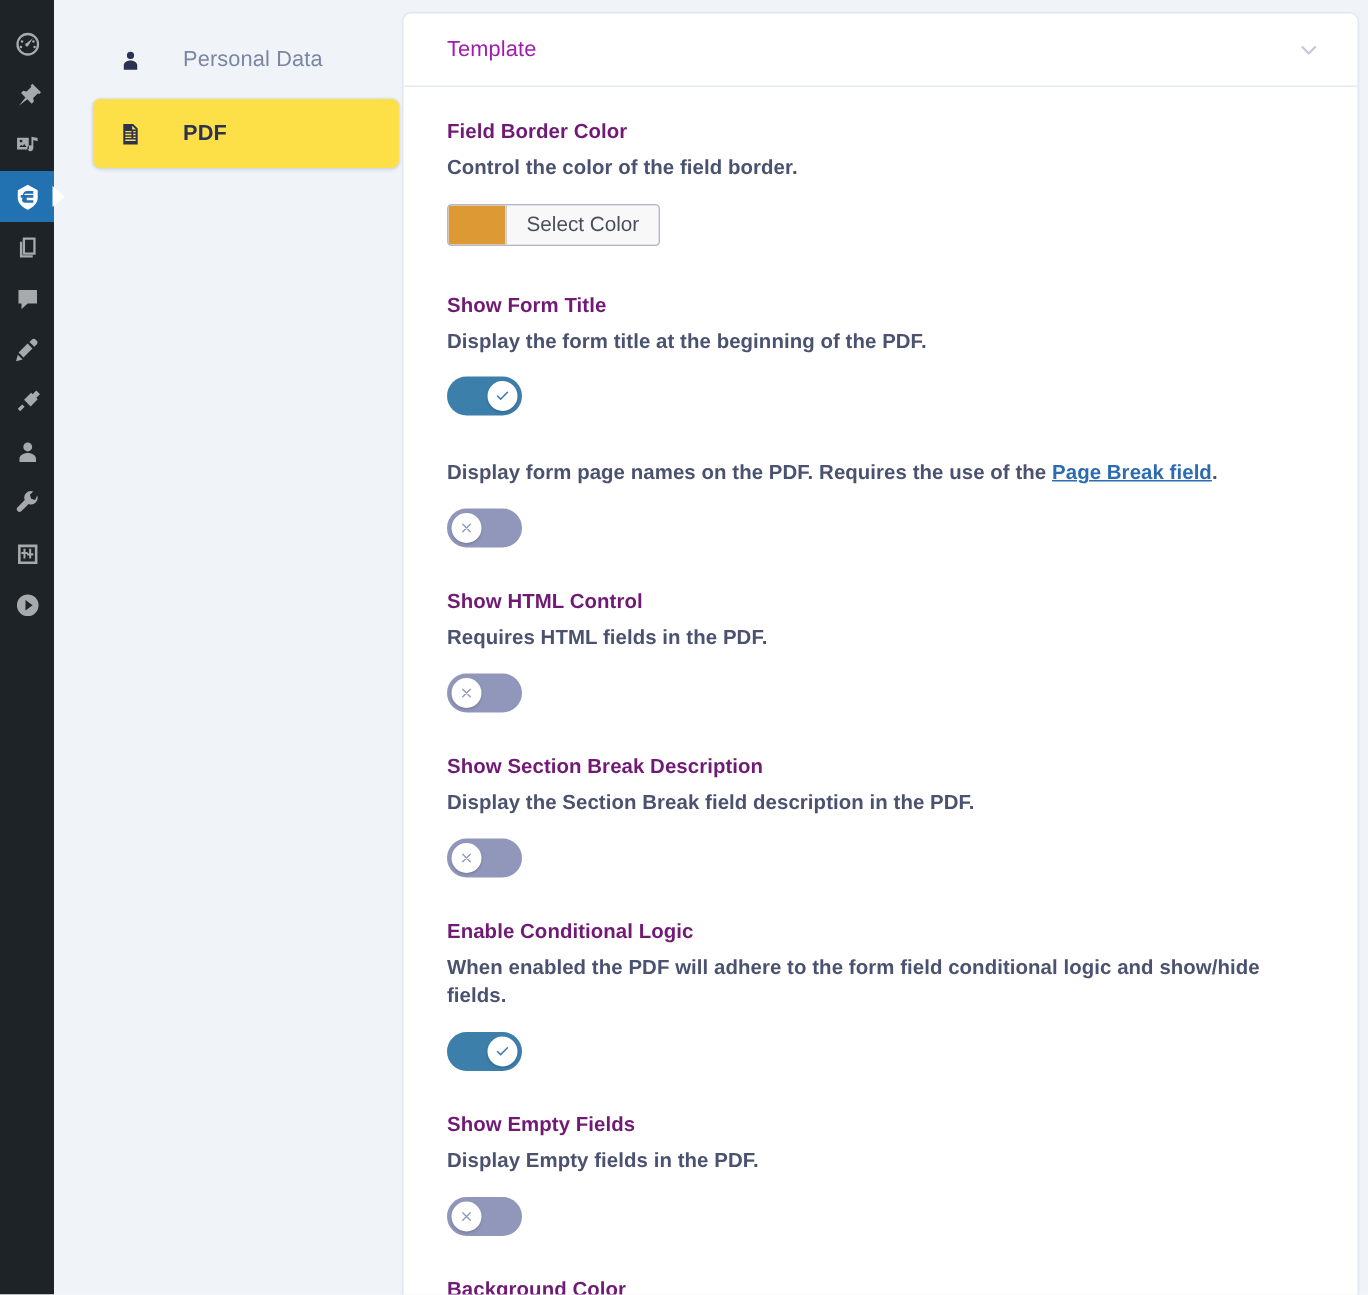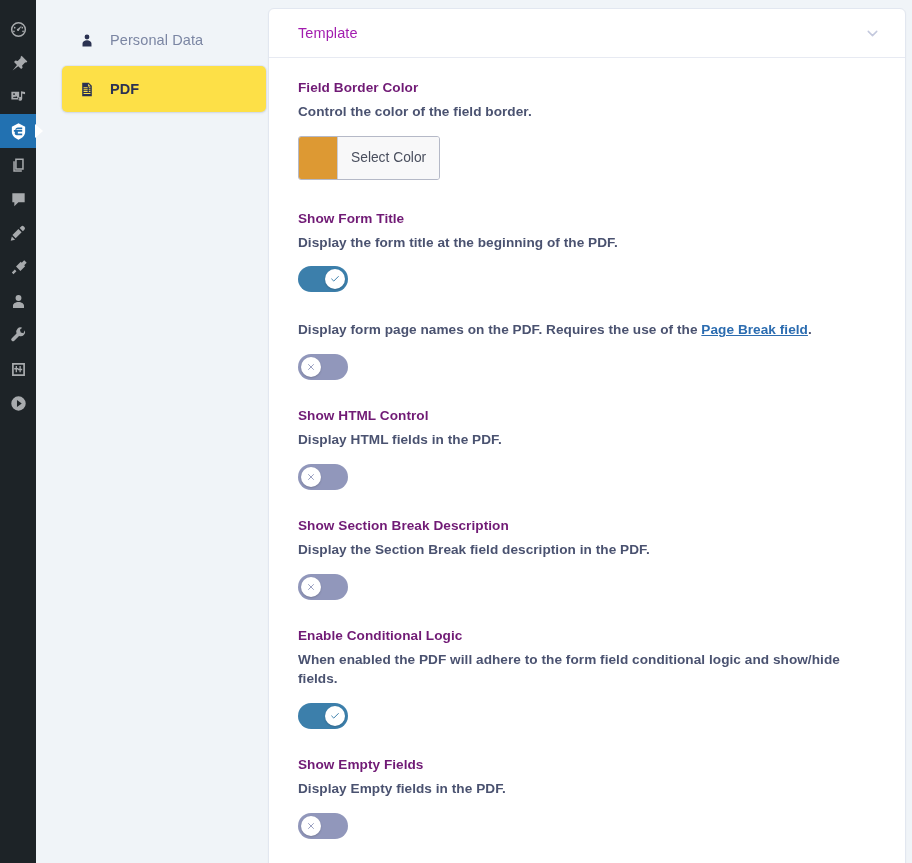--- a/index.html
+++ b/index.html
@@ -59,21 +59,21 @@
     flex: 0 0 232px;
     padding: 18px 0 0 26px;
   }
   .nav-item {
     display: flex;
     align-items: center;
     height: 44px;
     padding: 0 16px;
     border-radius: 5px;
     margin-bottom: 4px;
-    gap: 14px;
+    gap: 26px;
   }
   .nav-item .nav-ico { width: 18px; height: 18px; display:flex; align-items:center; justify-content:center; }
   .nav-item .nav-ico svg { width: 16px; height: 17px; display:block; }
   .nav-item .nav-label { font-size: 14.5px; letter-spacing: .1px; }
 
   .nav-item.inactive .nav-label { color: #7b86a3; }
   .nav-item.inactive .nav-ico svg { fill: #2b3252; }
 
   .nav-item.active {
     background: #fde047;
@@ -131,21 +131,21 @@
     margin-bottom: 14px;
     letter-spacing: .05px;
     font-weight: bold;
   }
   .s-desc a { color: #2b6cb0; text-decoration: underline; }
 
   
   .color-btn {
     display: inline-flex;
     align-items: stretch;
-    height: 44px;
+    height: 28px;
     border: 1px solid #b5b9c7;
     border-radius: 3px;
     overflow: hidden;
     background: #f7f7f7;
     cursor: pointer;
   }
   .color-swatch { width: 38px; }
   .color-btn-text {
     display: flex;
     align-items: center;
@@ -353,21 +353,21 @@
             <div class="knob">
               <svg viewBox="0 0 24 24" style="stroke: rgb(145, 151, 187);">
                   <path d="M6 6 L18 18 M18 6 L6 18"></path>
                 </svg>
             </div>
           </div>
         </div>
 
         <div class="setting">
           <div class="s-label">Show HTML Control</div>
-          <div class="s-desc">Display HTML fields in the PDF.</div>
+          <div class="s-desc">Requires HTML fields in the PDF.</div>
           <div class="toggle off" style="background: rgb(145, 151, 187);">
             <div class="knob">
               <svg viewBox="0 0 24 24" style="stroke: rgb(145, 151, 187);">
                   <path d="M6 6 L18 18 M18 6 L6 18"></path>
                 </svg>
             </div>
           </div>
         </div>
 
         <div class="setting">

